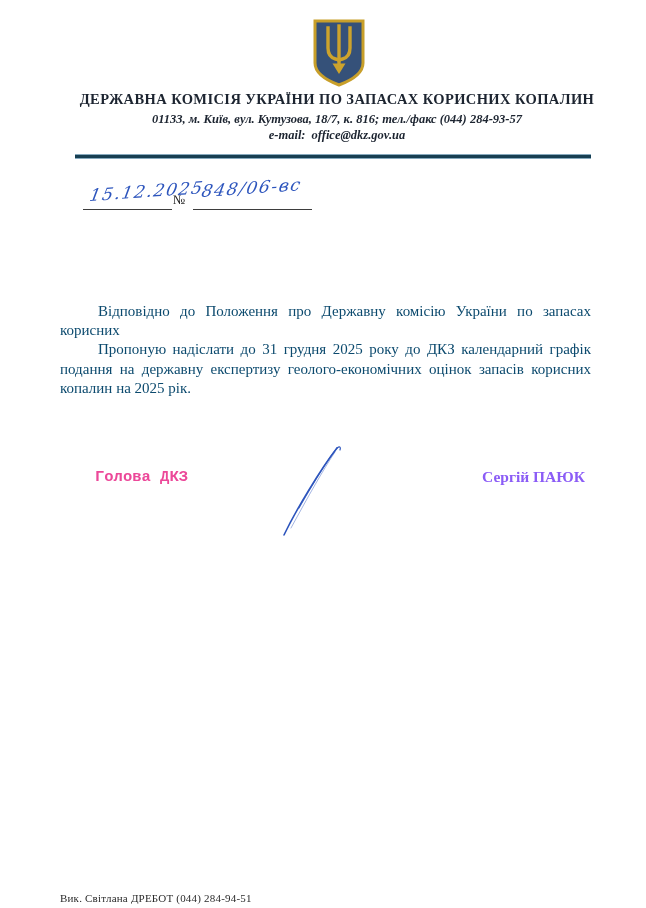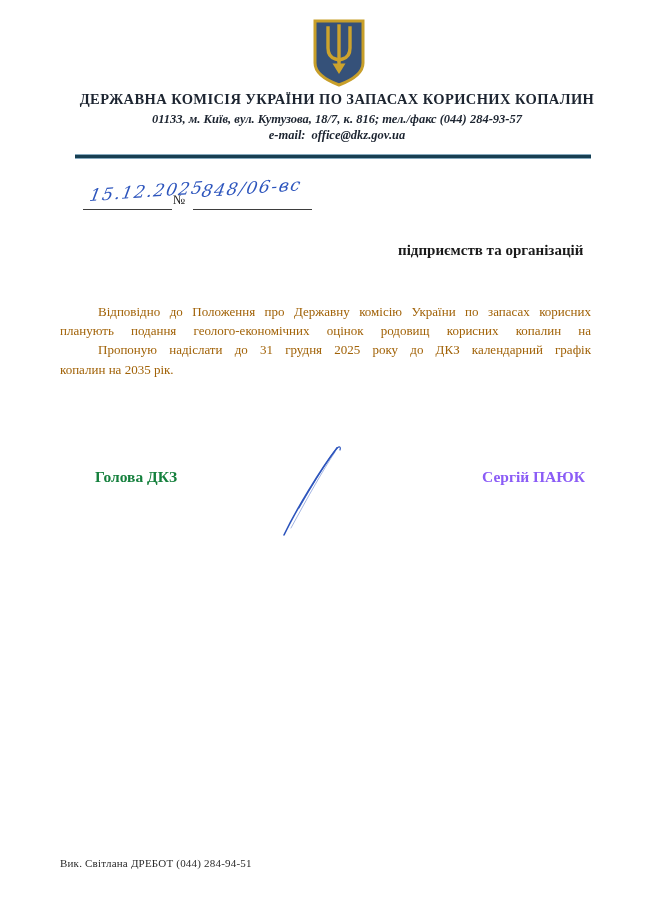--- a/index.html
+++ b/index.html
@@ -51,32 +51,32 @@
   .u-date{left:83px;top:209px;width:89px;}
   .u-number{left:193px;top:209px;width:119px;}
   
   .addressee{
     position:absolute;left:398px;top:240px;
     font-weight:bold;font-size:15px;line-height:20px;color:#1a1a1a;
   }
   
   .body-text{
     position:absolute;left:60px;top:302px;width:531px;
-    font-size:13px;line-height:19.2px;color:#a16207;
+    font-size:15px;line-height:19.2px;color:#0c4a6e;
   }
   .jline{text-align:justify;text-align-last:justify;white-space:normal;}
   .jline.first{text-indent:38px;}
   .jline.last{text-align-last:left;}
   
-  .sig-title{position:absolute;left:95px;top:468px;font-weight:bold;font-size:15.5px;color:#15803d;}
+  .sig-title{position:absolute;left:95px;top:468px;font-weight:bold;font-size:15.5px;color:#ec4899;font-family:Liberation Mono, monospace;}
   .sig-name{position:absolute;right:61px;top:468px;font-weight:bold;font-size:15.5px;color:#8b5cf6;}
   .sig-stroke{position:absolute;left:276px;top:440px;width:72px;height:98px;}
   
   .executor{
-    position:absolute;left:60px;top:857px;
+    position:absolute;left:60px;top:892px;
     font-size:11px;color:#2b2b2b;letter-spacing:.2px;
   }
 </style>
 </head>
 <body>
 
 <div class="page">
 
   <div class="emblem">
     <svg viewBox="0 0 56 70" width="56" height="70" aria-hidden="true">
@@ -97,31 +97,30 @@
   </div>
   <div class="header-rule"></div>
 
   <span class="hand hand-date">15.12.2025</span>
   <span class="num-sign">№</span>
   <span class="hand hand-number">848/06-вс</span>
   <div class="ref-underline u-date"></div>
   <div class="ref-underline u-number"></div>
 
   <div class="addressee">
-    <div>підприємств та організацій</div>
   </div>
 
   <div class="body-text">
     <div>
       <div class="jline first">Відповідно до Положення про Державну комісію України по запасах корисних</div>
-      <div class="jline">планують подання геолого-економічних оцінок родовищ корисних копалин на</div>
     </div>
     <div>
       <div class="jline first">Пропоную надіслати до 31 грудня 2025 року до ДКЗ календарний графік</div>
-      <div class="jline last">копалин на 2035 рік.</div>
+      <div class="jline">подання на державну експертизу геолого-економічних оцінок запасів корисних</div>
+      <div class="jline last">копалин на 2025 рік.</div>
     </div>
   </div>
 
   <div class="sig-title">Голова ДКЗ</div>
   <div class="sig-name">Сергій ПАЮК</div>
   <div class="sig-stroke">
     <svg viewBox="0 0 72 98" width="72" height="98" aria-hidden="true">
       <g fill="none" stroke="#2d55bd" stroke-linecap="round">
         <path d="M8,95 C 20,70 44,30 61,8" stroke-width="1.6"></path>
         <path d="M61,8 C 52,19 38,42 23,68" stroke-width="1.1" opacity="0.85"></path>

